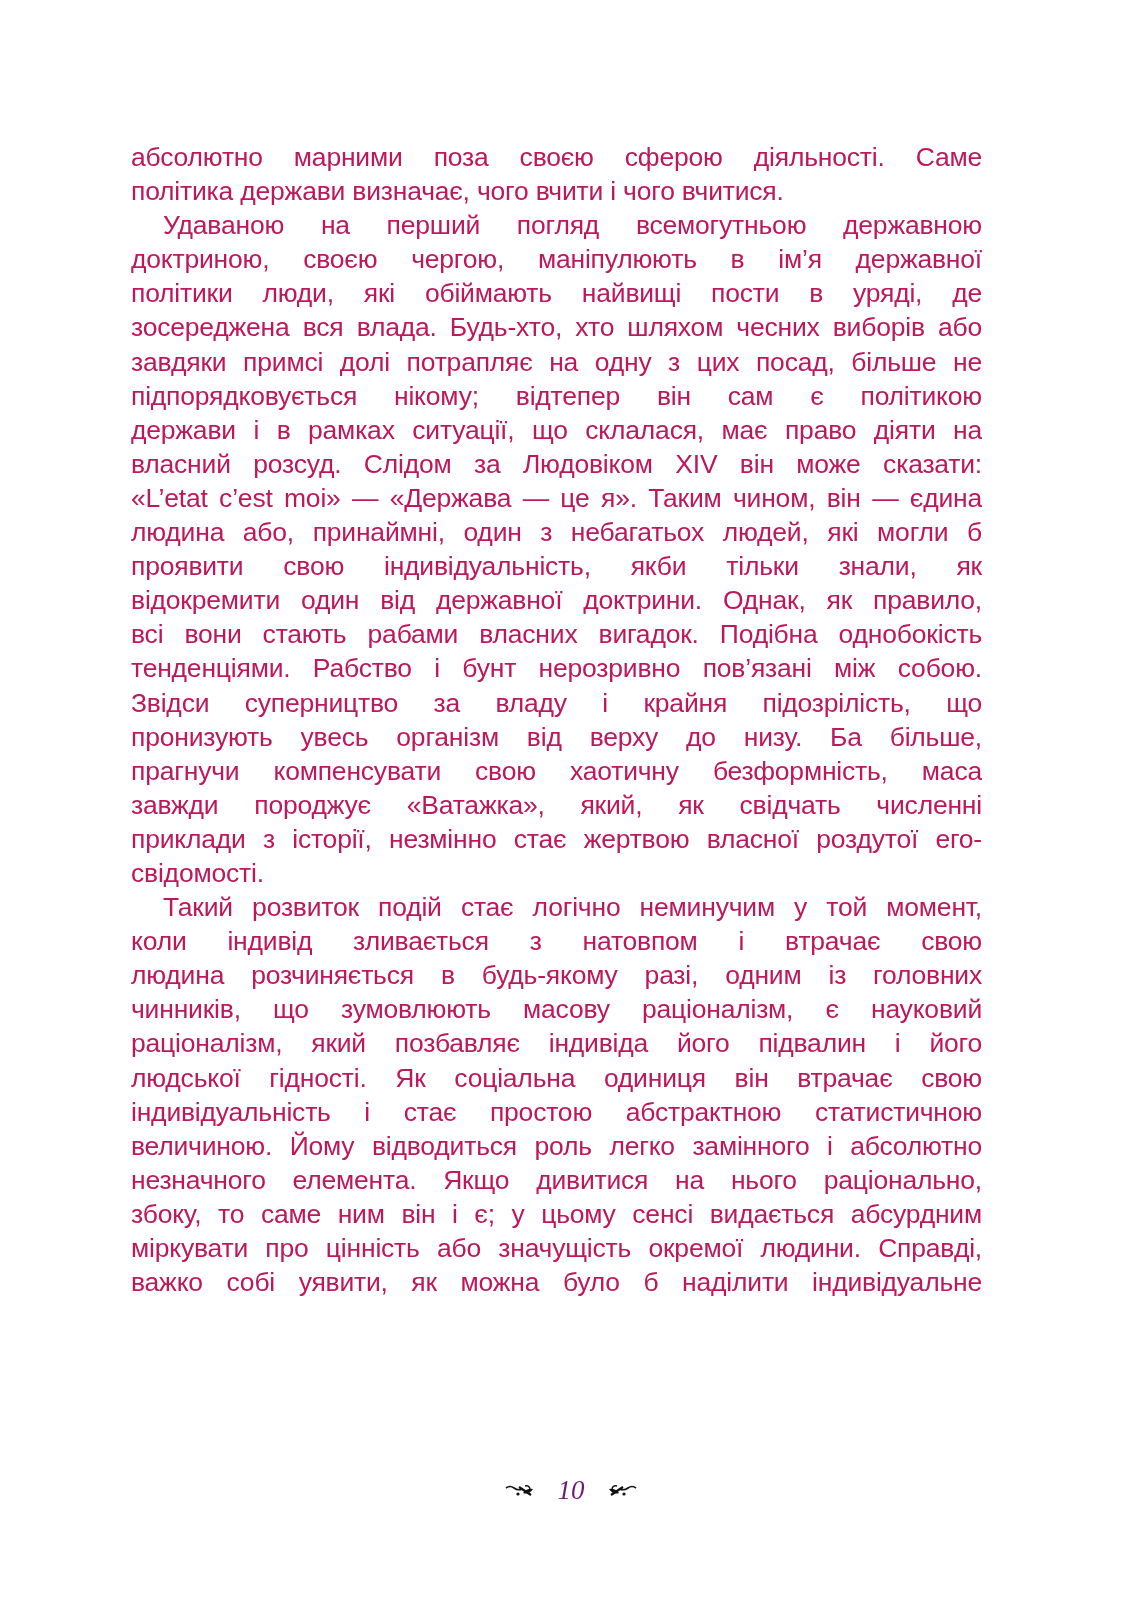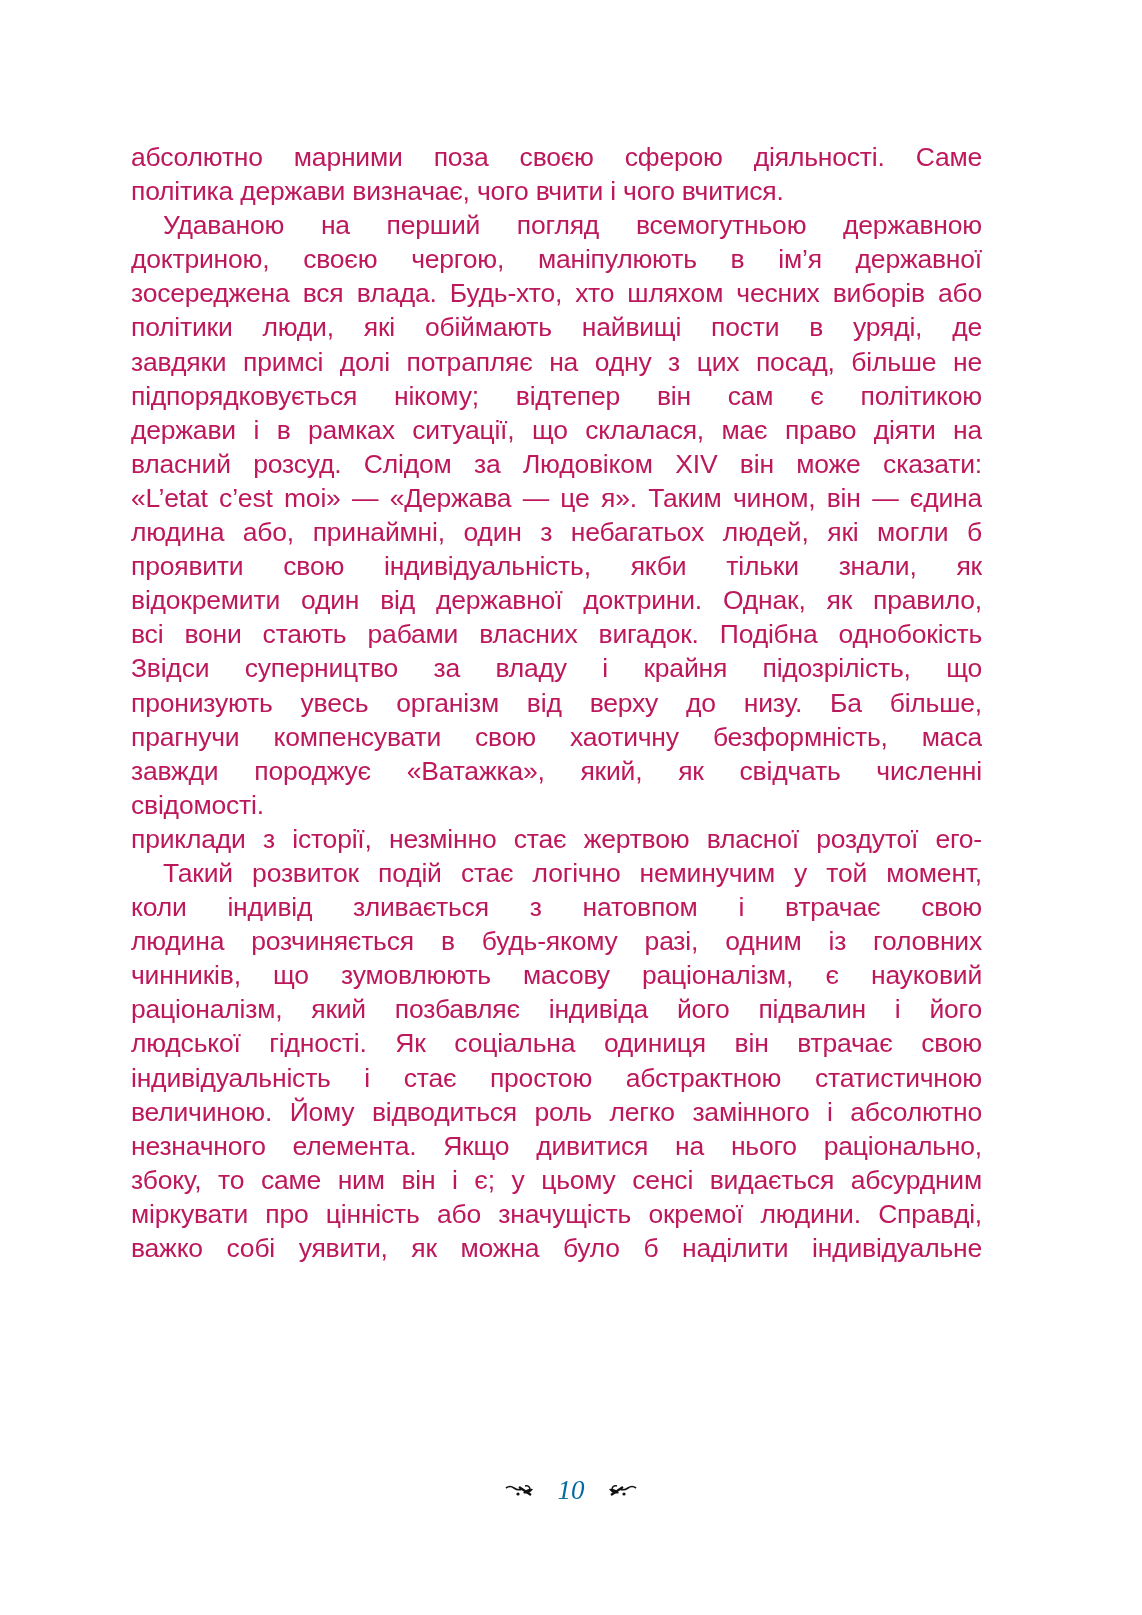--- a/index.html
+++ b/index.html
@@ -47,21 +47,21 @@
     }
     .footer {
       position: absolute;
       left: 0;
       top: 1473px;
       width: 1142px;
       text-align: center;
       font-family: "Liberation Serif", "DejaVu Serif", serif;
       font-style: italic;
       font-size: 27px;
-      color: #0369a1;
+      color: #701a75;
     }
     .footer .orn {
       display: inline-block;
       vertical-align: middle;
       width: 34px;
       height: 16px;
     }
     .footer .num {
       display: inline-block;
       margin: 0 12px;
@@ -75,37 +75,38 @@
   <div class="body-text">
 
     <div class="paragraph">
       <span class="line">абсолютно марними поза своєю сферою діяльності. Саме</span>
       <span class="line last">політика держави визначає, чого вчити і чого вчитися.</span>
     </div>
 
     <div class="paragraph">
       <span class="line indent">Удаваною на перший погляд всемогутньою державною</span>
       <span class="line">доктриною, своєю чергою, маніпулюють в ім’я державної</span>
+      <span class="line">політики люди, які обіймають найвищі пости в уряді, де</span>
       <span class="line">зосереджена вся влада. Будь-хто, хто шляхом чесних виборів або</span>
-      <span class="line">політики люди, які обіймають найвищі пости в уряді, де</span>
       <span class="line">завдяки примсі долі потрапляє на одну з цих посад, більше не</span>
       <span class="line">підпорядковується нікому; відтепер він сам є політикою</span>
       <span class="line">держави і в рамках ситуації, що склалася, має право діяти на</span>
       <span class="line">власний розсуд. Слідом за Людовіком XIV він може сказати:</span>
       <span class="line">«L’etat c’est moi» — «Держава — це я». Таким чином, він — єдина</span>
       <span class="line">людина або, принаймні, один з небагатьох людей, які могли б</span>
       <span class="line">проявити свою індивідуальність, якби тільки знали, як</span>
       <span class="line">відокремити один від державної доктрини. Однак, як правило,</span>
       <span class="line">всі вони стають рабами власних вигадок. Подібна однобокість</span>
+      <span class="line">тенденціями. Рабство і бунт нерозривно пов’язані між собою.</span>
       <span class="line">Звідси суперництво за владу і крайня підозрілість, що</span>
       <span class="line">пронизують увесь організм від верху до низу. Ба більше,</span>
       <span class="line">прагнучи компенсувати свою хаотичну безформність, маса</span>
       <span class="line">завжди породжує «Ватажка», який, як свідчать численні</span>
+      <span class="line">приклади з історії, незмінно стає жертвою власної роздутої его-</span>
       <span class="line last">свідомості.</span>
-      <span class="line">приклади з історії, незмінно стає жертвою власної роздутої его-</span>
     </div>
 
     <div class="paragraph">
       <span class="line indent">Такий розвиток подій стає логічно неминучим у той момент,</span>
       <span class="line">коли індивід зливається з натовпом і втрачає свою</span>
       <span class="line">людина розчиняється в будь-якому разі, одним із головних</span>
       <span class="line">чинників, що зумовлюють масову раціоналізм, є науковий</span>
       <span class="line">раціоналізм, який позбавляє індивіда його підвалин і його</span>
       <span class="line">людської гідності. Як соціальна одиниця він втрачає свою</span>
       <span class="line">індивідуальність і стає простою абстрактною статистичною</span>

